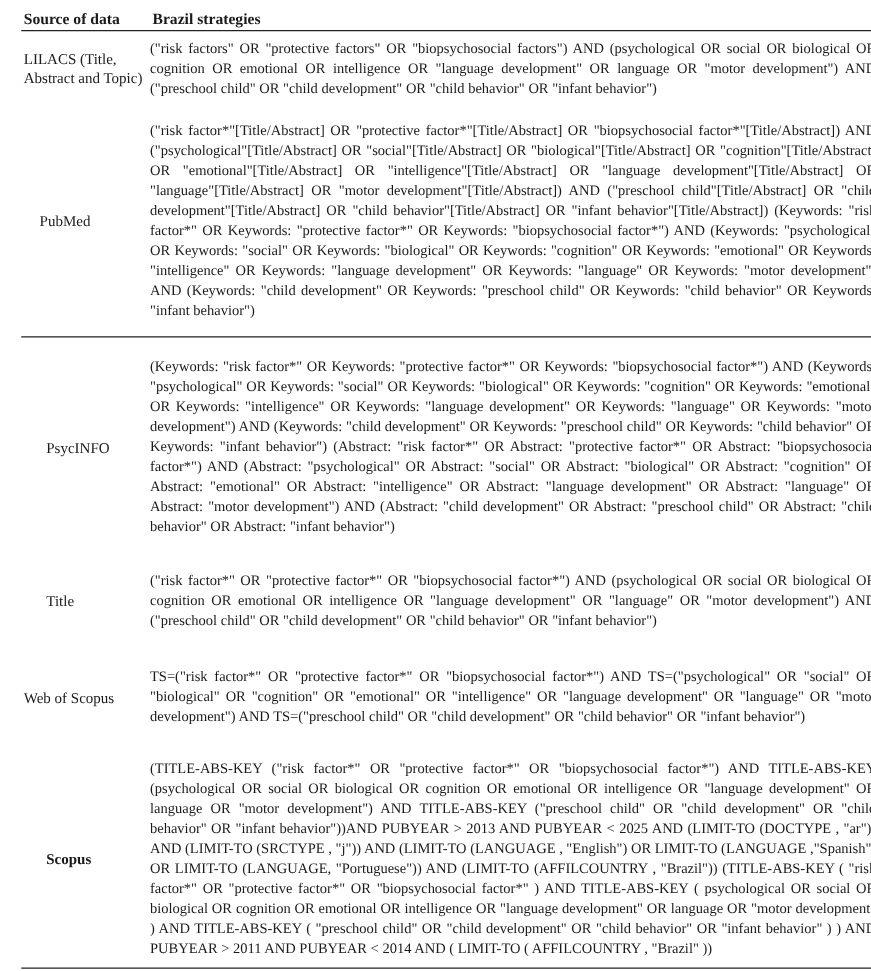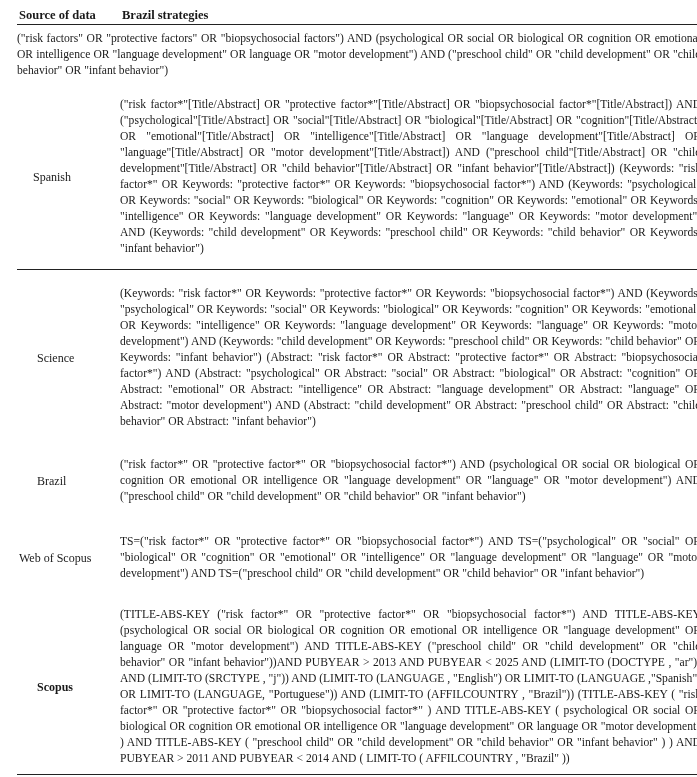--- a/index.html
+++ b/index.html
@@ -28,35 +28,36 @@
 </head>
 <body>
 
 <div class="tbl">
   <div class="head">
     <div class="c1">Source of data</div>
     <div class="c2">Brazil strategies</div>
   </div>
 
   <div class="row lilacs">
+    <div class="src">LILACS (Title, Abstract and Topic)</div>
     <div class="q">("risk factors" OR "protective factors" OR "biopsychosocial factors") AND (psychological OR social OR biological OR cognition OR emotional OR intelligence OR "language development" OR language OR "motor development") AND ("preschool child" OR "child development" OR "child behavior" OR "infant behavior")</div>
   </div>
 
   <div class="row pubmed">
-    <div class="src">Spanish</div>
+    <div class="src">PubMed</div>
     <div class="q">("risk factor*"[Title/Abstract] OR "protective factor*"[Title/Abstract] OR "biopsychosocial factor*"[Title/Abstract]) AND ("psychological"[Title/Abstract] OR "social"[Title/Abstract] OR "biological"[Title/Abstract] OR "cognition"[Title/Abstract] OR "emotional"[Title/Abstract] OR "intelligence"[Title/Abstract] OR "language development"[Title/Abstract] OR "language"[Title/Abstract] OR "motor development"[Title/Abstract]) AND ("preschool child"[Title/Abstract] OR "child development"[Title/Abstract] OR "child behavior"[Title/Abstract] OR "infant behavior"[Title/Abstract]) (Keywords: "risk factor*" OR Keywords: "protective factor*" OR Keywords: "biopsychosocial factor*") AND (Keywords: "psychological" OR Keywords: "social" OR Keywords: "biological" OR Keywords: "cognition" OR Keywords: "emotional" OR Keywords: "intelligence" OR Keywords: "language development" OR Keywords: "language" OR Keywords: "motor development") AND (Keywords: "child development" OR Keywords: "preschool child" OR Keywords: "child behavior" OR Keywords: "infant behavior")</div>
   </div>
 
   <div class="row psyc">
-    <div class="src">Science</div>
+    <div class="src">PsycINFO</div>
     <div class="q">(Keywords: "risk factor*" OR Keywords: "protective factor*" OR Keywords: "biopsychosocial factor*") AND (Keywords: "psychological" OR Keywords: "social" OR Keywords: "biological" OR Keywords: "cognition" OR Keywords: "emotional" OR Keywords: "intelligence" OR Keywords: "language development" OR Keywords: "language" OR Keywords: "motor development") AND (Keywords: "child development" OR Keywords: "preschool child" OR Keywords: "child behavior" OR Keywords: "infant behavior") (Abstract: "risk factor*" OR Abstract: "protective factor*" OR Abstract: "biopsychosocial factor*") AND (Abstract: "psychological" OR Abstract: "social" OR Abstract: "biological" OR Abstract: "cognition" OR Abstract: "emotional" OR Abstract: "intelligence" OR Abstract: "language development" OR Abstract: "language" OR Abstract: "motor development") AND (Abstract: "child development" OR Abstract: "preschool child" OR Abstract: "child behavior" OR Abstract: "infant behavior")</div>
   </div>
 
   <div class="row scielo">
-    <div class="src">Brazil</div>
+    <div class="src">Title</div>
     <div class="q">("risk factor*" OR "protective factor*" OR "biopsychosocial factor*") AND (psychological OR social OR biological OR cognition OR emotional OR intelligence OR "language development" OR "language" OR "motor development") AND ("preschool child" OR "child development" OR "child behavior" OR "infant behavior")</div>
   </div>
 
   <div class="row wos">
     <div class="src">Web of Scopus</div>
     <div class="q">TS=("risk factor*" OR "protective factor*" OR "biopsychosocial factor*") AND TS=("psychological" OR "social" OR "biological" OR "cognition" OR "emotional" OR "intelligence" OR "language development" OR "language" OR "motor development") AND TS=("preschool child" OR "child development" OR "child behavior" OR "infant behavior")</div>
   </div>
 
   <div class="row scopus">
     <div class="src">Scopus</div>

